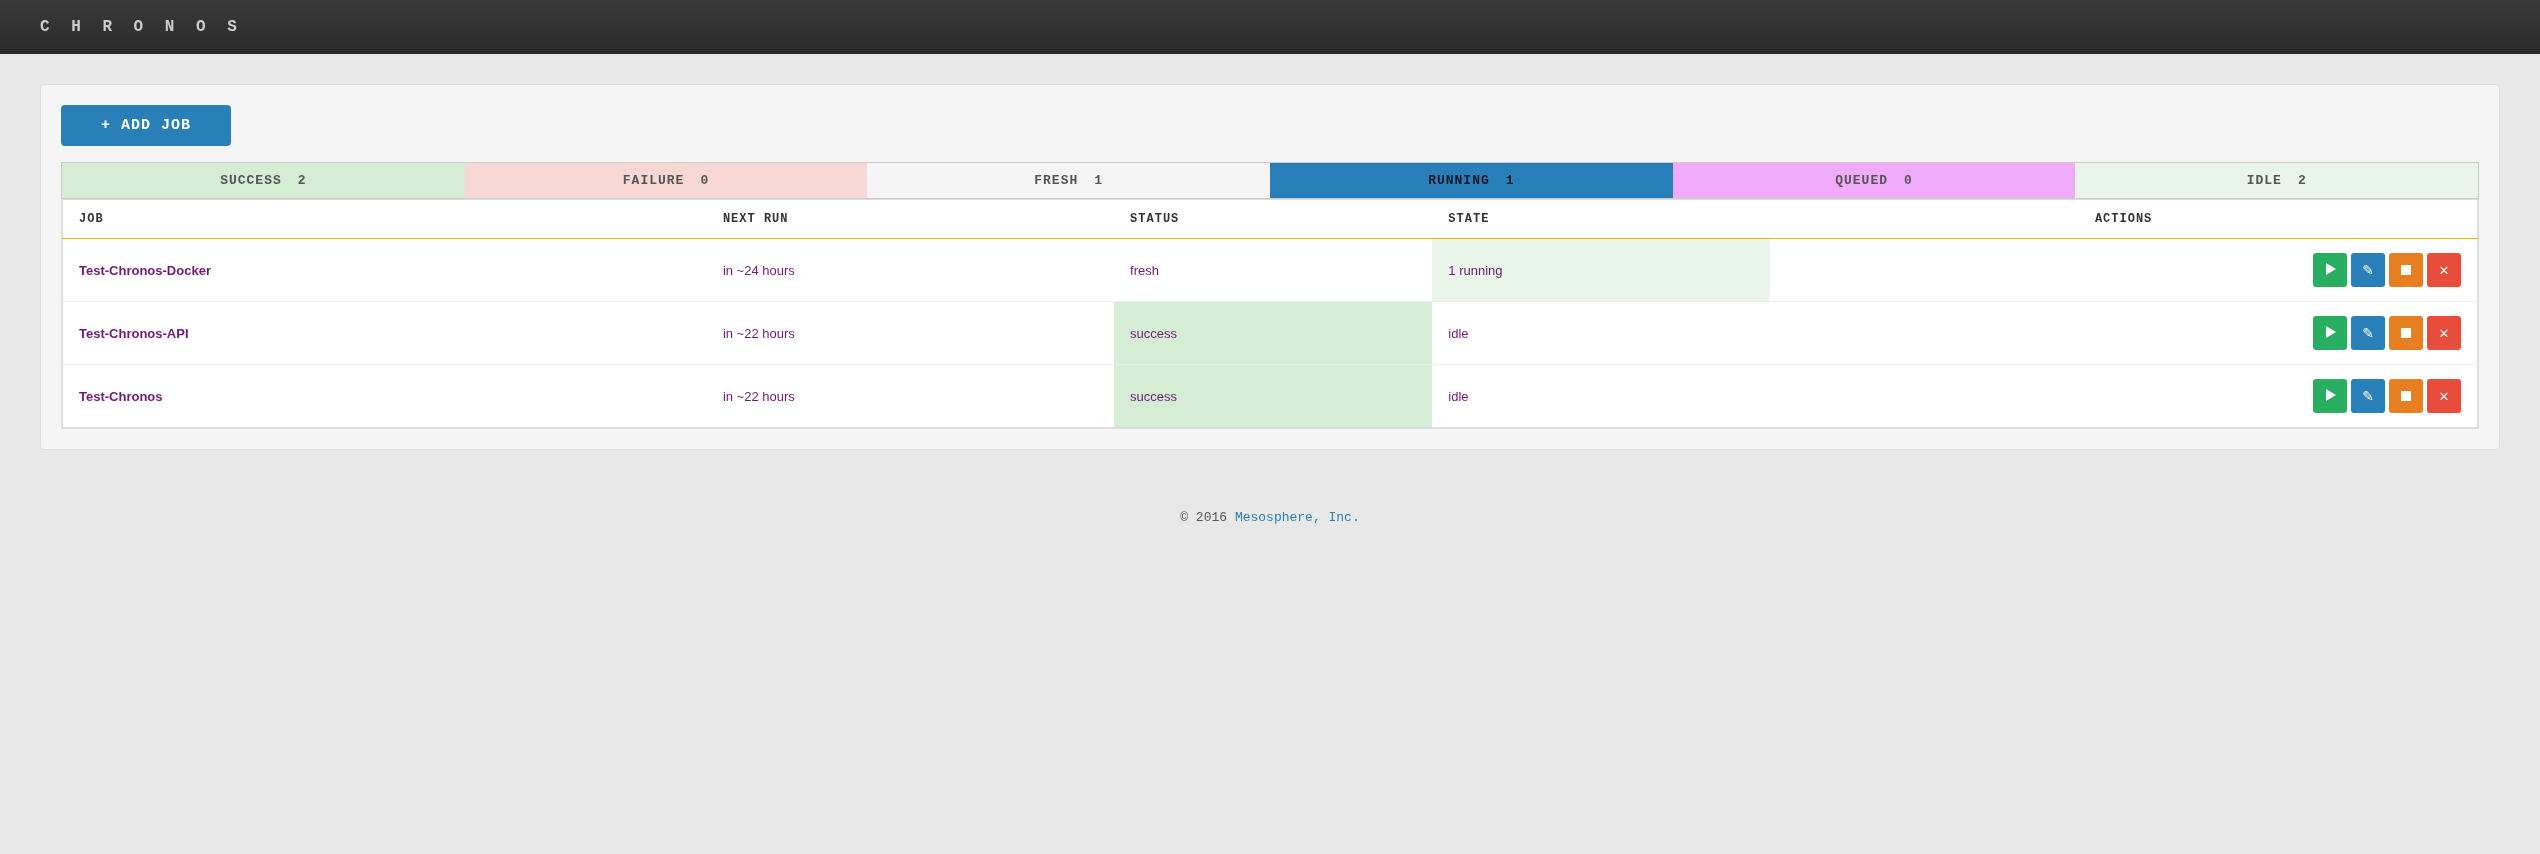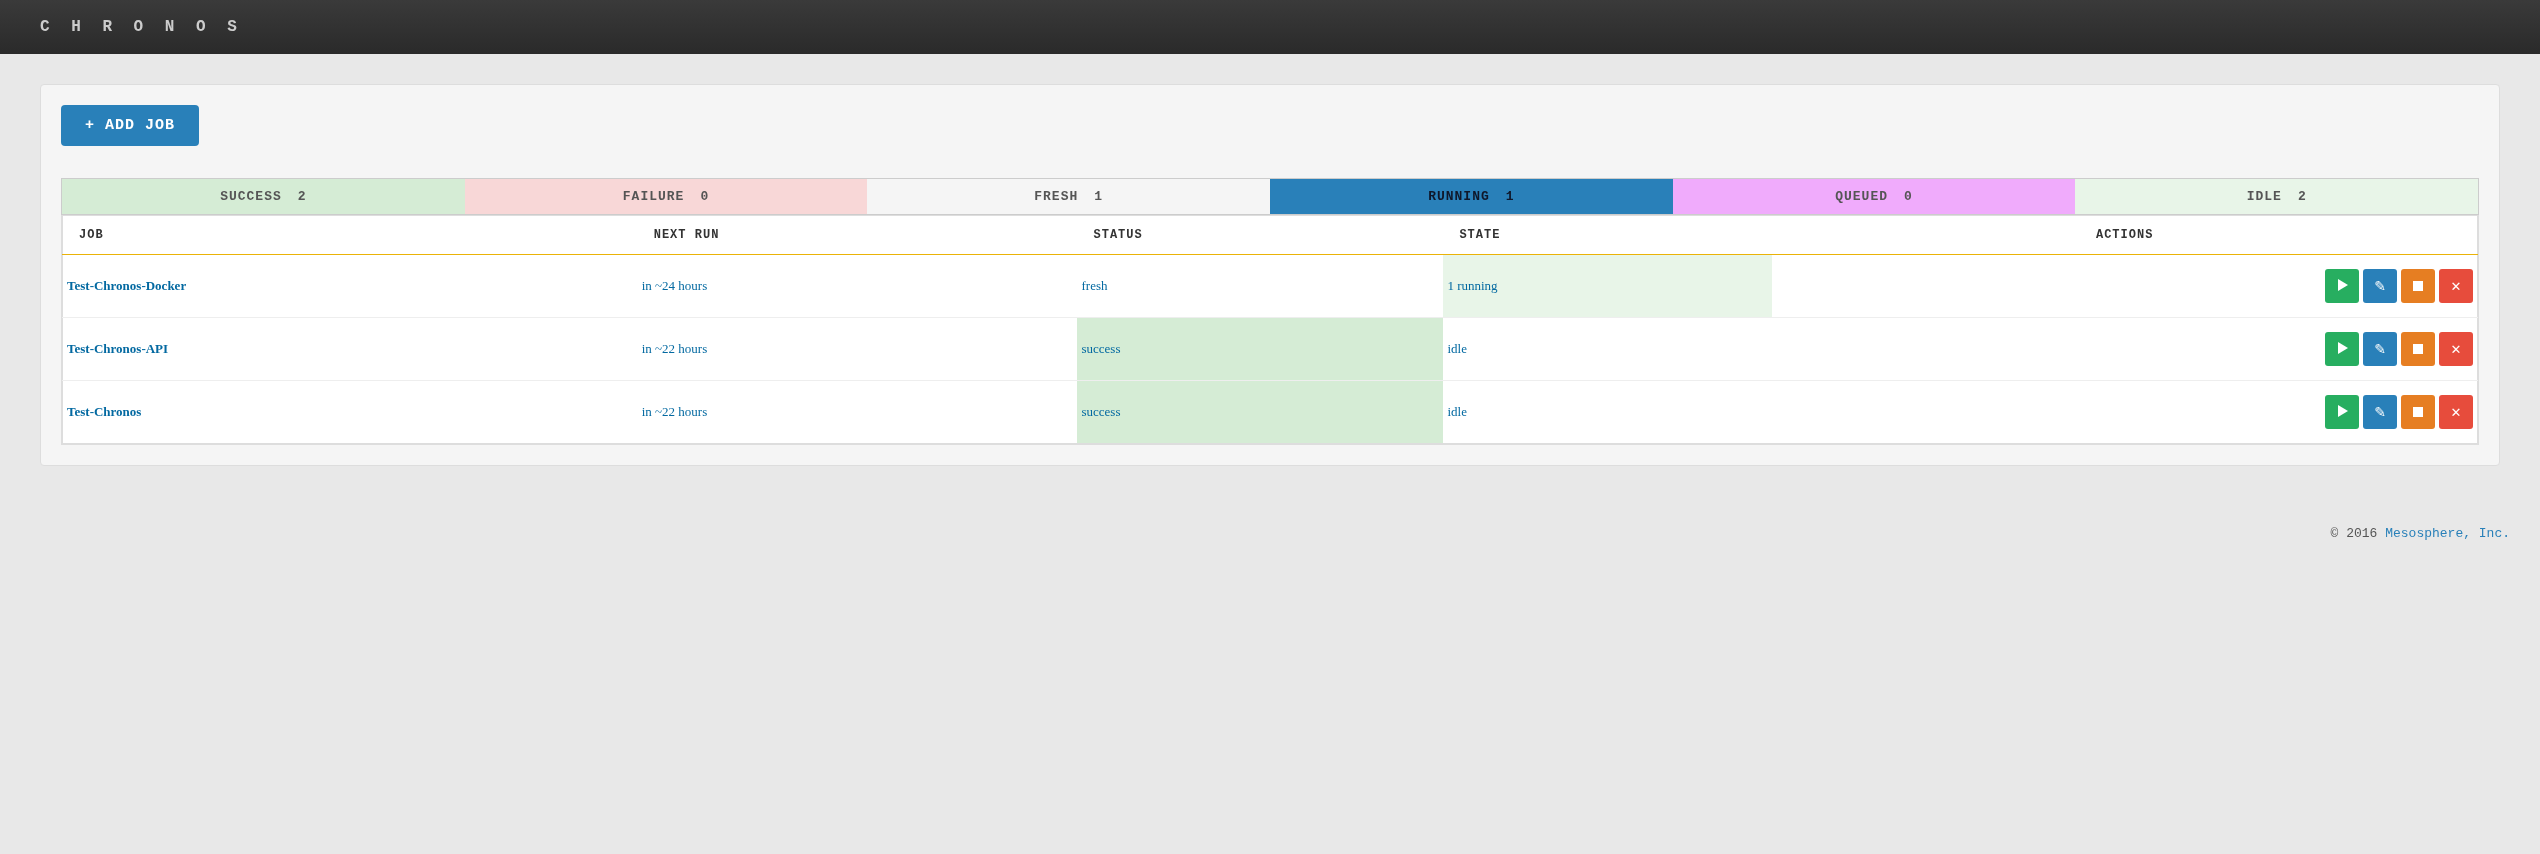--- a/index.html
+++ b/index.html
@@ -35,31 +35,31 @@
       border: 1px solid #ddd;
       border-radius: 4px;
       padding: 20px;
     }
 
     
     .add-job-btn {
       background: #2980b9;
       color: white;
       border: none;
-      padding: 12px 24px;
+      padding: 12px 40px;
       font-size: 15px;
       font-family: 'Courier New', Courier, monospace;
       font-weight: bold;
       letter-spacing: 1px;
       cursor: pointer;
       border-radius: 4px;
       display: inline-flex;
       align-items: center;
       gap: 8px;
-      margin-bottom: 32px;
+      margin-bottom: 16px;
     }
 
     
     .status-bar {
       display: flex;
       width: 100%;
       border: 1px solid #ccc;
       margin-bottom: 0;
     }
     .status-item {
@@ -96,24 +96,24 @@
       font-weight: bold;
       letter-spacing: 1px;
       color: #333;
       border-bottom: 1px solid #eab308;
       background: white;
     }
     .jobs-table th.actions-col {
       text-align: center;
     }
     .jobs-table td {
-      padding: 14px 4px;
-      font-family: Liberation Serif, serif;
+      padding: 14px 16px;
+      font-family: Liberation Sans, sans-serif;
       font-size: 13px;
-      color: #0369a1;
+      color: #701a75;
       border-bottom: 1px solid #eee;
     }
     .jobs-table tr:last-child td { border-bottom: none; }
 
     
     .action-buttons {
       display: flex;
       gap: 4px;
       justify-content: flex-end;
     }
@@ -150,21 +150,21 @@
       content: '';
       display: inline-block;
       width: 10px;
       height: 10px;
       background: white;
     }
     .delete-icon::before { content: '✕'; font-size: 13px; }
 
     
     .footer {
-      text-align: right;
+      text-align: center;
       padding: 30px;
       font-family: 'Courier New', Courier, monospace;
       font-size: 13px;
       color: #555;
     }
     .footer a {
       color: #2980b9;
       text-decoration: none;
     }
 

